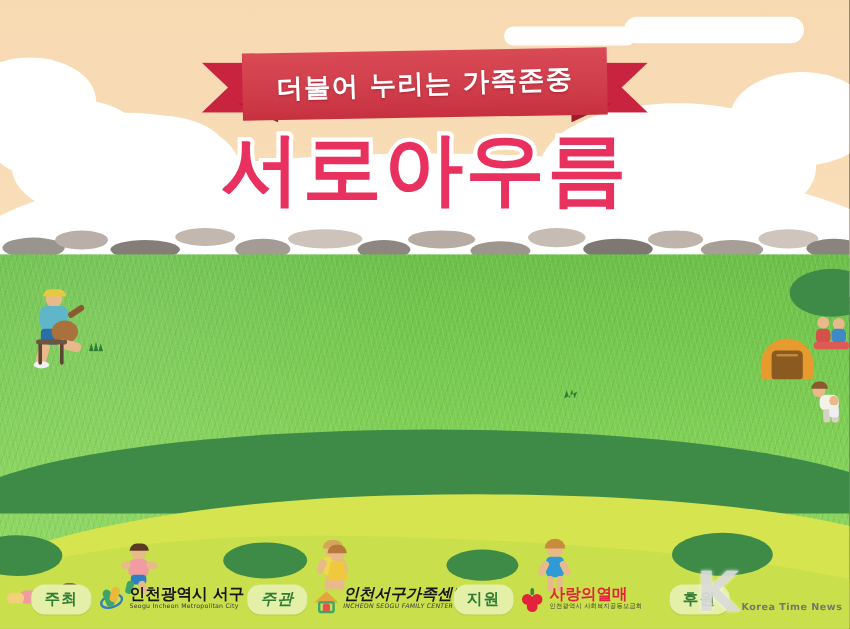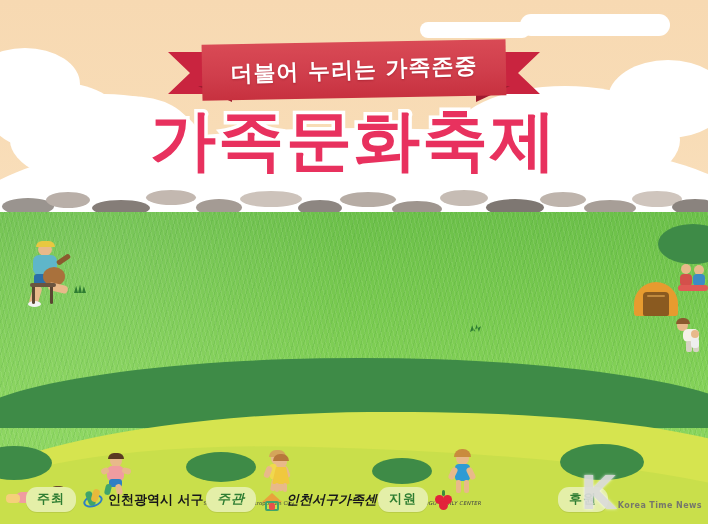--- a/index.html
+++ b/index.html
@@ -134,21 +134,21 @@
   .credits{ position:absolute; left:0; bottom:0; width:596px; height:66px; }
   .credit-grp{ position:absolute; bottom:12px; display:flex; align-items:center; gap:6px; }
   .badge{
     background:#E4EFA8; color:#2E7D32;
     border-radius:11px; padding:3px 11px 4px;
     font-size:13px; font-weight:bold; letter-spacing:1px;
     box-shadow:0 1px 0 rgba(0,0,0,.08);
     white-space:nowrap;
   }
   .org{ display:flex; align-items:center; gap:4px; }
-  .org-txt{ display:flex; line-height:1;align-items:flex-end; }
+  .org-txt{ display:flex; flex-direction:column; line-height:1; }
   .org-ko{ font-size:13px; font-weight:bold; color:#17171B; white-space:nowrap; }
   .org-en{ font-size:5.2px; color:#3A3A42; letter-spacing:.2px; white-space:nowrap; margin-top:2px; }
 
   
   .watermark{
     position:absolute; right:6px; bottom:10px;
     display:flex; align-items:flex-end; gap:2px; opacity:.92;
   }
   .wm-k{
     font-size:46px; font-weight:bold; color:#DCDCDC; line-height:.86;
@@ -302,21 +302,21 @@
 
   <div class="ribbon-wrap">
     <div class="ribbon-tail l"></div>
     <div class="ribbon-tail r"></div>
     <div class="ribbon-fold l"></div>
     <div class="ribbon-fold r"></div>
     <div class="ribbon-main"></div>
     <div class="ribbon-text">더불어 누리는 가족존중</div>
   </div>
 
-  <div class="title-pink">가족문화축제</div>
+  <div class="title-pink">서로아우름</div>
 
   <div class="credits">
 
     <div class="credit-grp" style="left:26px;">
       <span class="badge">주최</span>
       <span class="org">
         <span style="display:inline-block;width:22px;height:22px;position:relative;">
           <span style="position:absolute;left:1px;top:6px;width:20px;height:12px;border:2.6px solid #2E7FC4;
                        border-radius:50%;transform:rotate(-18deg);"></span>
           <span style="position:absolute;left:5px;top:2px;width:7px;height:15px;background:#3FA46B;
@@ -351,20 +351,24 @@
 
     <div class="credit-grp" style="left:378px;">
       <span class="badge">지원</span>
       <span class="org">
         <span style="display:inline-block;width:20px;height:22px;position:relative;">
           <span style="position:absolute;left:1px;top:6px;width:9px;height:9px;background:#E2233B;border-radius:50%;"></span>
           <span style="position:absolute;left:9px;top:6px;width:9px;height:9px;background:#E2233B;border-radius:50%;"></span>
           <span style="position:absolute;left:5px;top:12px;width:9px;height:9px;background:#E2233B;border-radius:50%;"></span>
           <span style="position:absolute;left:8px;top:1px;width:3px;height:6px;background:#3A8A3E;border-radius:2px;"></span>
         </span>
+        <span class="org-txt">
+          <span class="org-ko" style="color:#E2233B;">사랑의열매</span>
+          <span class="org-en">인천광역시 사회복지공동모금회</span>
+        </span>
       </span>
     </div>
 
     <div class="credit-grp" style="left:558px;">
       <span class="badge">후원</span>
     </div>
   </div>
 
   <div class="watermark">
     <span class="wm-k">K</span>

